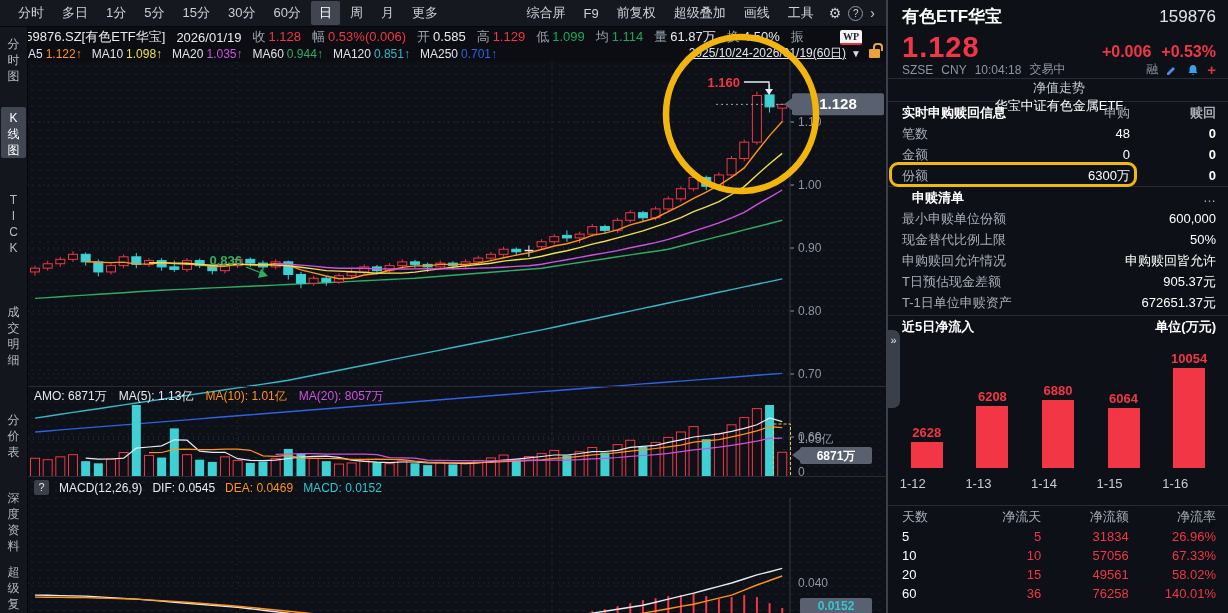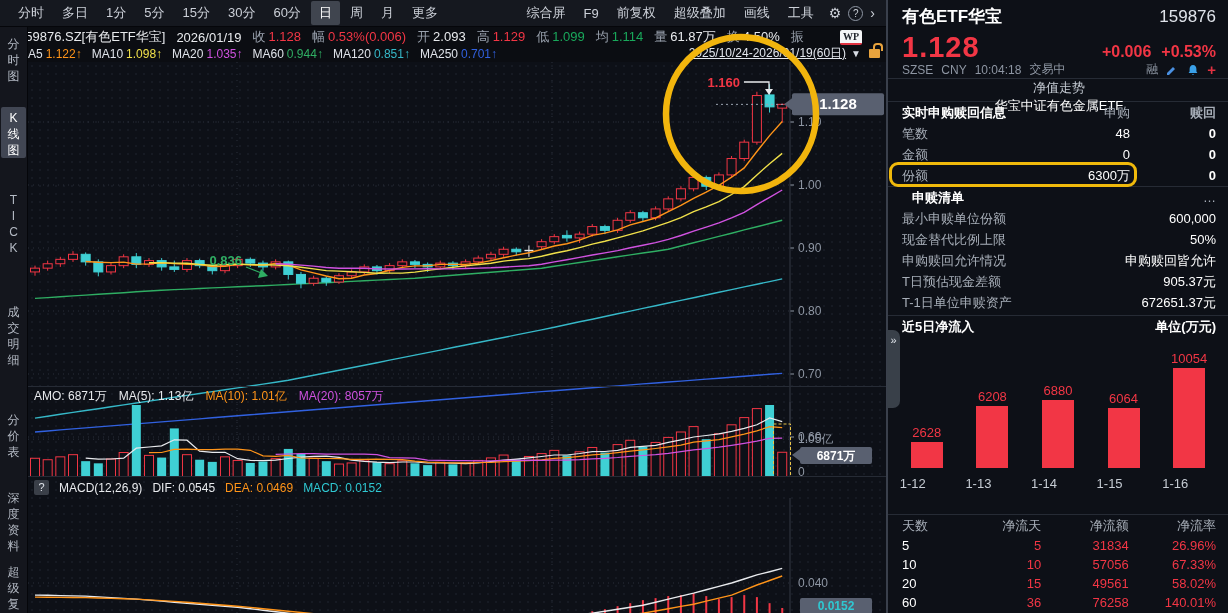--- a/index.html
+++ b/index.html
@@ -66,25 +66,25 @@
   .kv .lab{color:#a7aeb8;}
   .kv .val{color:#fff;}
   .sec-title{height:21px;display:flex;justify-content:space-between;align-items:center;
     padding:0 12px 0 24px;font-weight:bold;color:#fff;}
   .inflow-title{height:22px;display:flex;justify-content:space-between;padding:0 12px 0 14px;
     font-weight:bold;font-size:13px;border-top:1px solid #262b35;align-items:center;color:#fff;margin-top:2px;}
   #inflow-chart{height:156px;position:relative;}
   #inflow-bars{position:absolute;left:6px;right:6px;bottom:26px;top:6px;display:flex;
     align-items:flex-end;justify-content:space-around;}
   .bgroup{width:54px;text-align:center;}
-  .bgroup .bval{color:#f23645;font-size:13px;margin-bottom:2px;}
+  .bgroup .bval{color:#f23645;font-size:13px;margin-bottom:2px;font-weight:bold;}
   .bgroup .bar{width:32px;margin:0 auto;background:#f23645;}
   #inflow-dates{position:absolute;bottom:3px;left:6px;right:6px;display:flex;justify-content:space-around;}
   #inflow-dates span{width:54px;color:#c6ccd4;font-size:13px;}
-  #qp-table{margin-top:20px;padding:0 12px 0 14px;border-top:1px solid #262b35;}
+  #qp-table{margin-top:11px;padding:0 12px 0 14px;border-top:1px solid #262b35;}
   .trow{display:grid;grid-template-columns:52px 1fr 1fr 1fr;height:19px;align-items:center;font-size:13px;}
   .trow.head{color:#a7aeb8;height:21px;}
   .trow span:nth-child(n+2){text-align:right;}
   .trow:not(.head) span:first-child{color:#fff;}
   .trow:not(.head) span:nth-child(n+2){color:#f23645;}
   #expand-handle{position:absolute;left:-1px;top:330px;width:13px;height:78px;background:#394049;
     border-radius:0 7px 7px 0;color:#dfe3ea;font-size:11px;text-align:center;line-height:20px;z-index:11;}
 </style>
 </head>
 <body>
@@ -115,21 +115,21 @@
       <span class="icon-btn">›</span>
     </div>
 </div>
 
 <div id="info-row">
   <span style="color:#e8eaed;">159876.SZ[有色ETF华宝]</span>
   <span style="color:#e8eaed;">2026/01/19</span>
   <span id="info-fields" style="display:flex;gap:11px;">
       <span><span style="color: rgb(154, 162, 174); margin-right: 3px;">收</span><span style="color: rgb(242, 54, 69);">1.128</span></span>
       <span><span style="color: rgb(154, 162, 174); margin-right: 3px;">幅</span><span style="color: rgb(242, 54, 69);">0.53%(0.006)</span></span>
-      <span><span style="color: rgb(154, 162, 174); margin-right: 3px;">开</span><span style="color: rgb(232, 234, 237);">2.093</span></span>
+      <span><span style="color: rgb(154, 162, 174); margin-right: 3px;">开</span><span style="color: rgb(232, 234, 237);">0.585</span></span>
       <span><span style="color: rgb(154, 162, 174); margin-right: 3px;">高</span><span style="color: rgb(242, 54, 69);">1.129</span></span>
       <span><span style="color: rgb(154, 162, 174); margin-right: 3px;">低</span><span style="color: rgb(25, 168, 91);">1.099</span></span>
       <span><span style="color: rgb(154, 162, 174); margin-right: 3px;">均</span><span style="color: rgb(25, 168, 91);">1.114</span></span>
       <span><span style="color: rgb(154, 162, 174); margin-right: 3px;">量</span><span style="color: rgb(232, 234, 237);">61.87万</span></span>
       <span><span style="color: rgb(154, 162, 174); margin-right: 3px;">换</span><span style="color: rgb(232, 234, 237);">4.50%</span></span>
       <span><span style="color: rgb(154, 162, 174); margin-right: 3px;">振</span><span style="color: rgb(232, 234, 237);"></span></span>
     </span>
   <span class="wp-badge" style="margin-left:auto;margin-right:16px;font-family:Liberation Serif, serif;">WP</span>
 </div>
 

